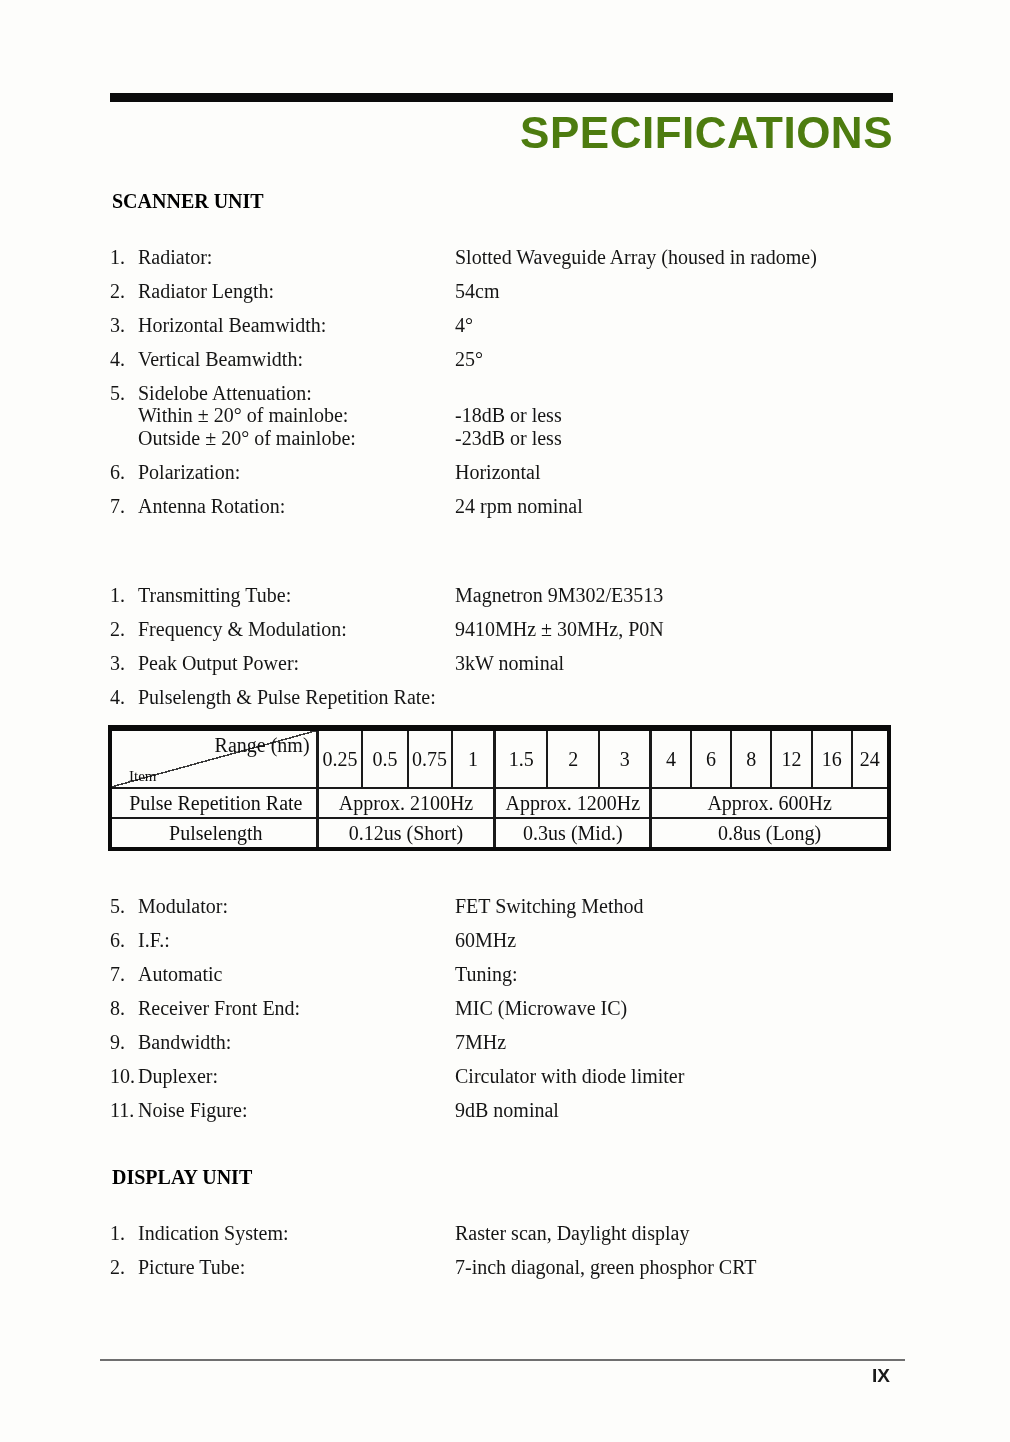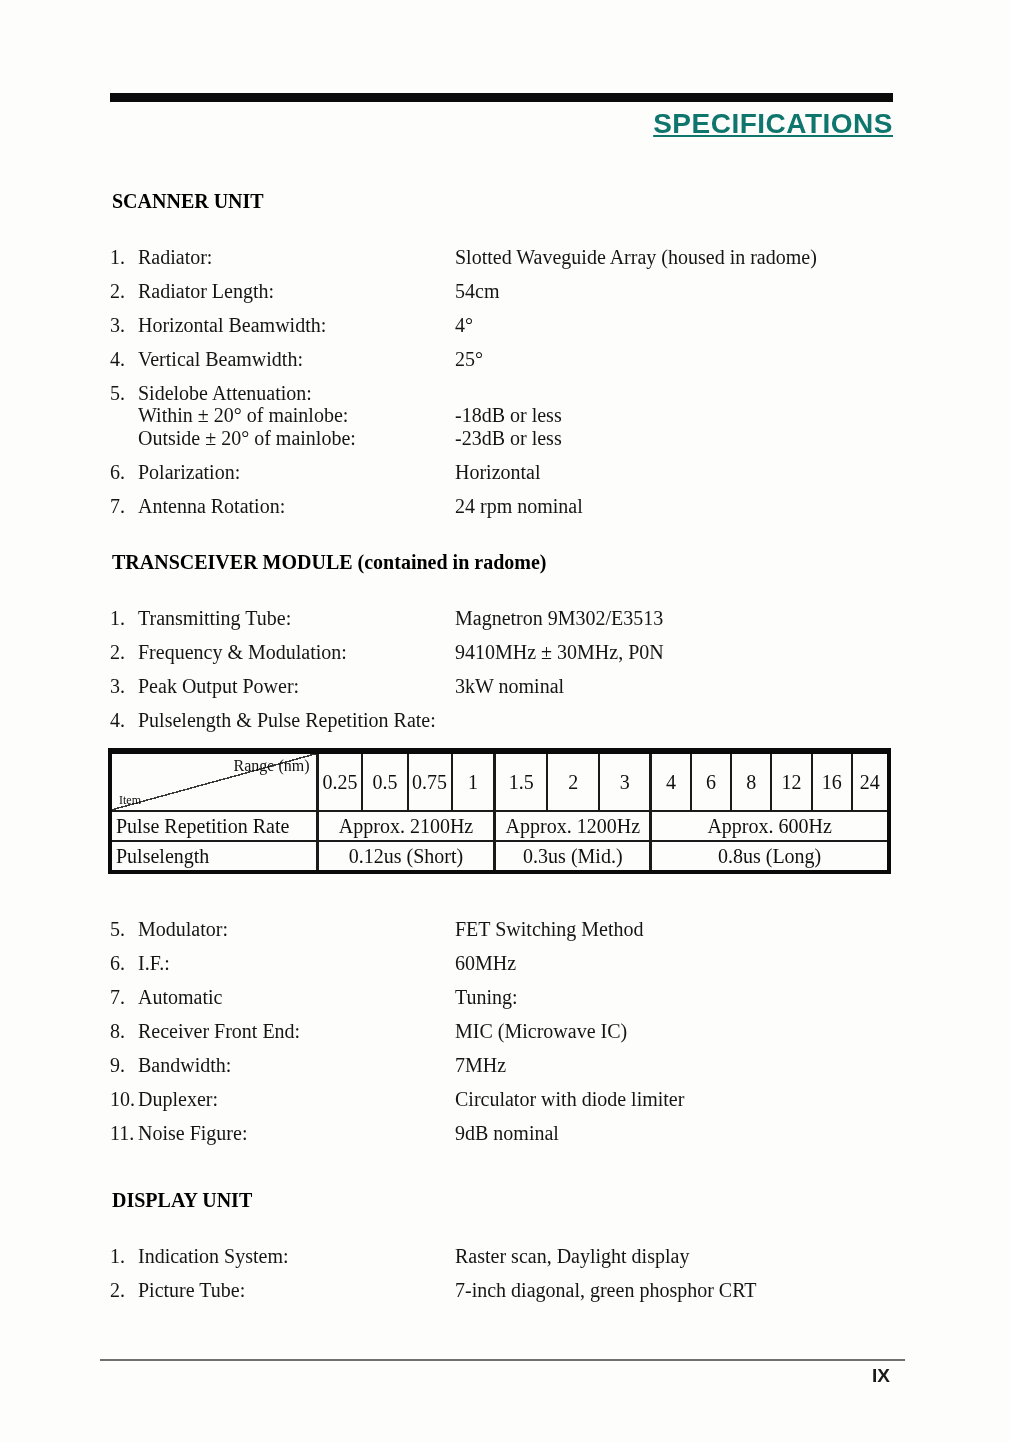--- a/index.html
+++ b/index.html
@@ -17,25 +17,24 @@
     position: absolute;
     left: 110px; top: 93px;
     width: 783px; height: 9px;
     background: #0b0b0b;
   }
   .doc-title {
     position: absolute;
     top: 108px; right: 117px;
     font-family: "Liberation Sans", sans-serif;
     font-weight: bold;
-    font-size: 28px;
+    font-size: 44px;
     letter-spacing: 0.5px;
-    color: #0f766e;
+    color: #4d7c0f;
     white-space: nowrap;
-    text-decoration: underline;
   }
   .content { position: absolute; left: 110px; top: 190px; width: 790px; }
   .section-heading {
     font-weight: bold;
     font-size: 20px;
     margin: 0 0 0 2px;
     color: #000000;
     white-space: nowrap;
   }
   .spec-row {
@@ -67,35 +66,35 @@
     color: #101010;
   }
   table.pulse td {
     border: 2px solid #1a1a1a;
     text-align: center;
     padding: 1px 0;
     overflow: hidden;
   }
   table.pulse { border: 4px solid #0a0a0a; border-top-width: 6px; }
   table.pulse td.grp { border-left-width: 3px; }
-  table.pulse td.rowlabel { text-align: left; padding-left: 4px; border-right-width: 3px; white-space: nowrap; }
+  table.pulse td.rowlabel { text-align: center; padding-left: 4px; border-right-width: 3px; white-space: nowrap; }
   table.pulse tr.hdr td { height: 54px; }
   table.pulse tr.datarow td { height: 26px; }
   td.corner {
     position: relative;
     background:
       linear-gradient(to bottom right,
         transparent calc(50% - 1px),
         #3a3a3a calc(50% - 1px),
         #3a3a3a calc(50% + 0.5px),
         transparent calc(50% + 0.5px));
     border-right-width: 3px !important;
   }
-  .c-top { position: absolute; top: 3px; right: 6px; font-size: 16px; }
-  .c-bot { position: absolute; bottom: 2px; left: 7px; font-size: 12px; }
+  .c-top { position: absolute; top: 3px; right: 6px; font-size: 20px; }
+  .c-bot { position: absolute; bottom: 2px; left: 17px; font-size: 15px; }
   
   .rule-bottom {
     position: absolute;
     left: 100px; top: 1359px;
     width: 805px; height: 2px;
     background: #6f6f6f;
   }
   .page-number {
     position: absolute;
     top: 1365px; right: 120px;
@@ -160,21 +159,20 @@
       <span>Horizontal</span>
     </div>
     <div class="spec-row">
       <span>7.</span>
       <span>Antenna Rotation:</span>
       <span>24 rpm nominal</span>
     </div>
 
     <div class="gap-m"></div>
 
-    <div class="section-heading">TRANSCEIVER MODULE (contained in radome)</div>
     <div class="gap-m"></div>
       <div class="gap-s"></div>
 
     <div class="spec-row">
       <span>1.</span>
       <span>Transmitting Tube:</span>
       <span>Magnetron 9M302/E3513</span>
     </div>
     <div class="spec-row">
       <span>2.</span>

